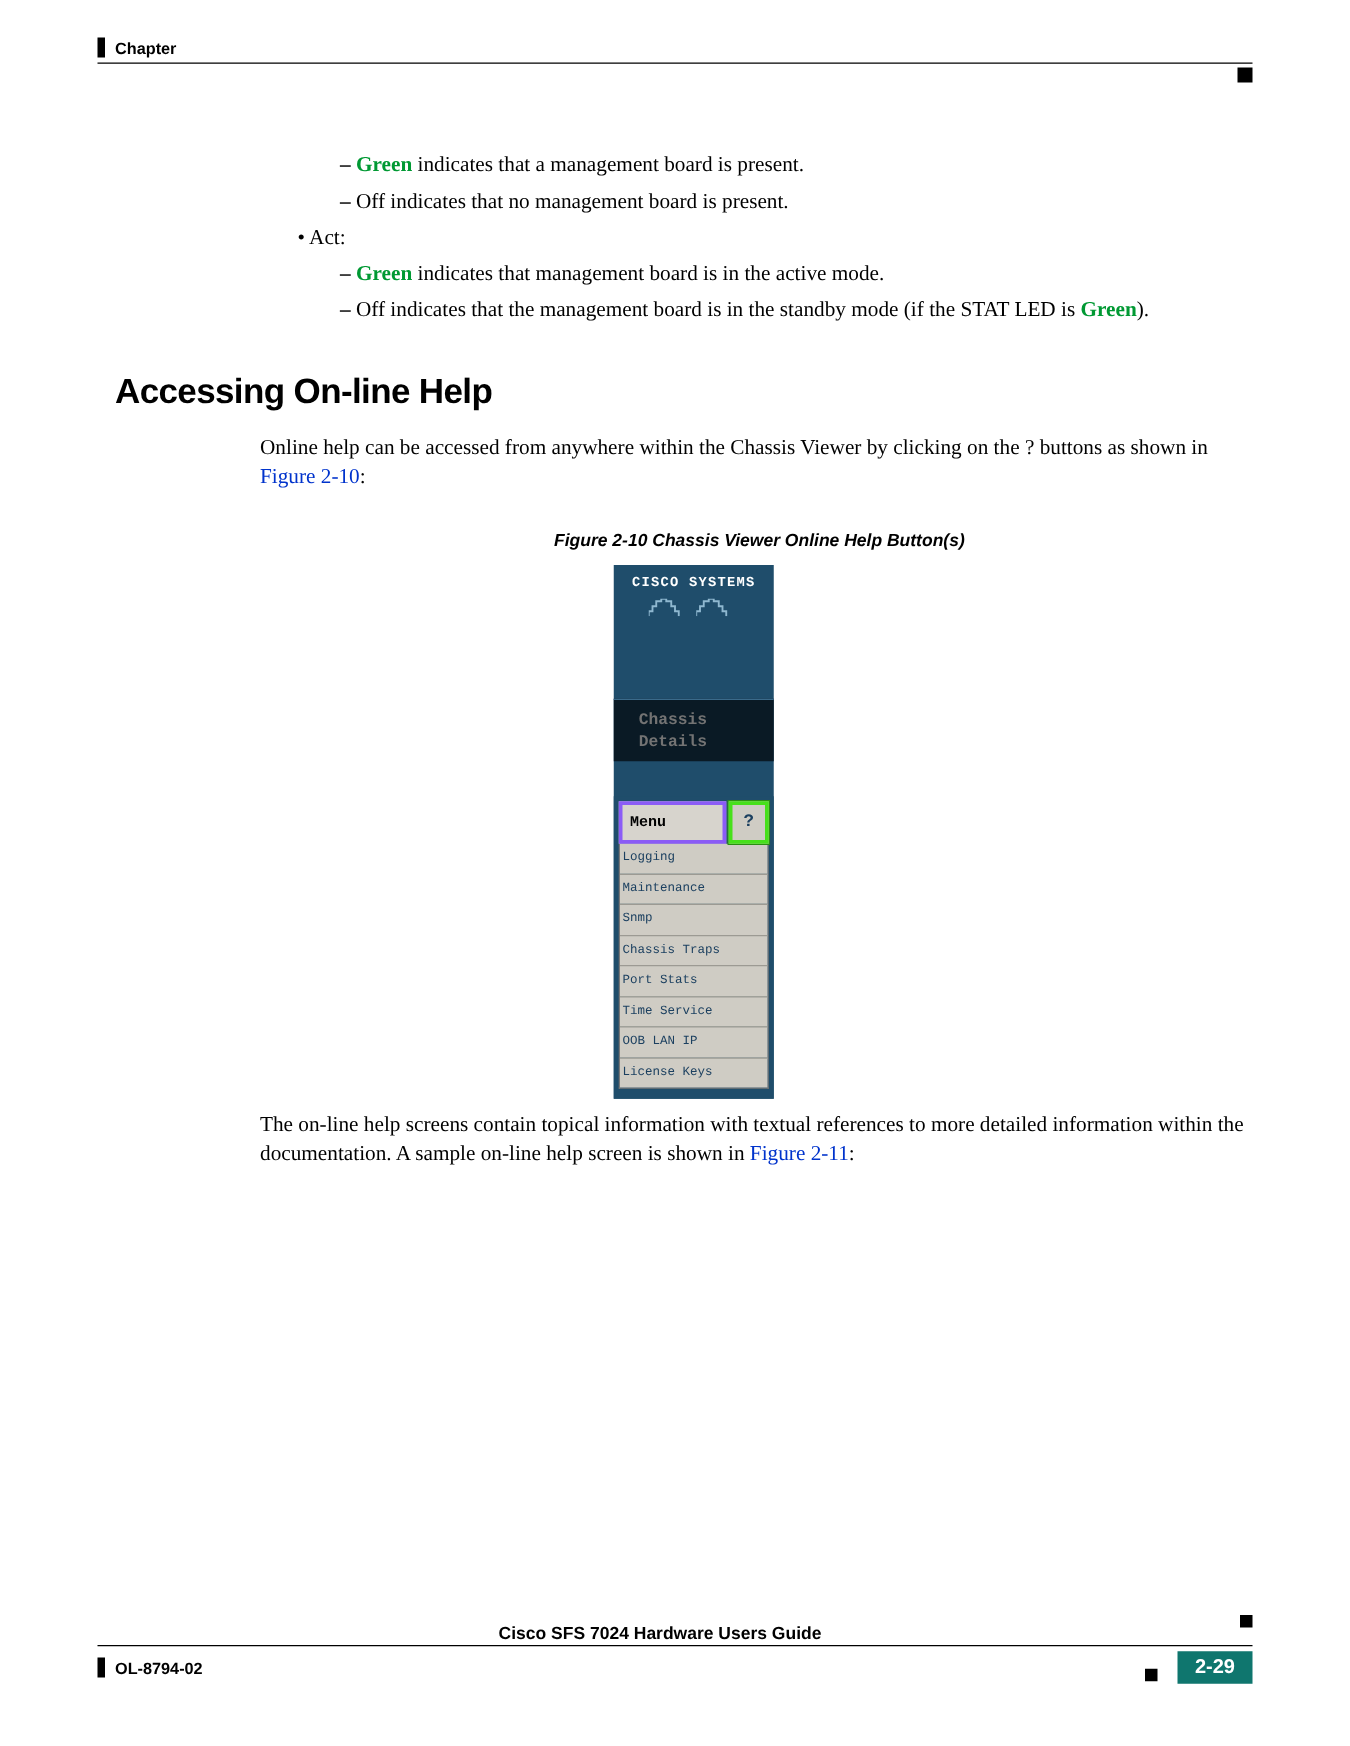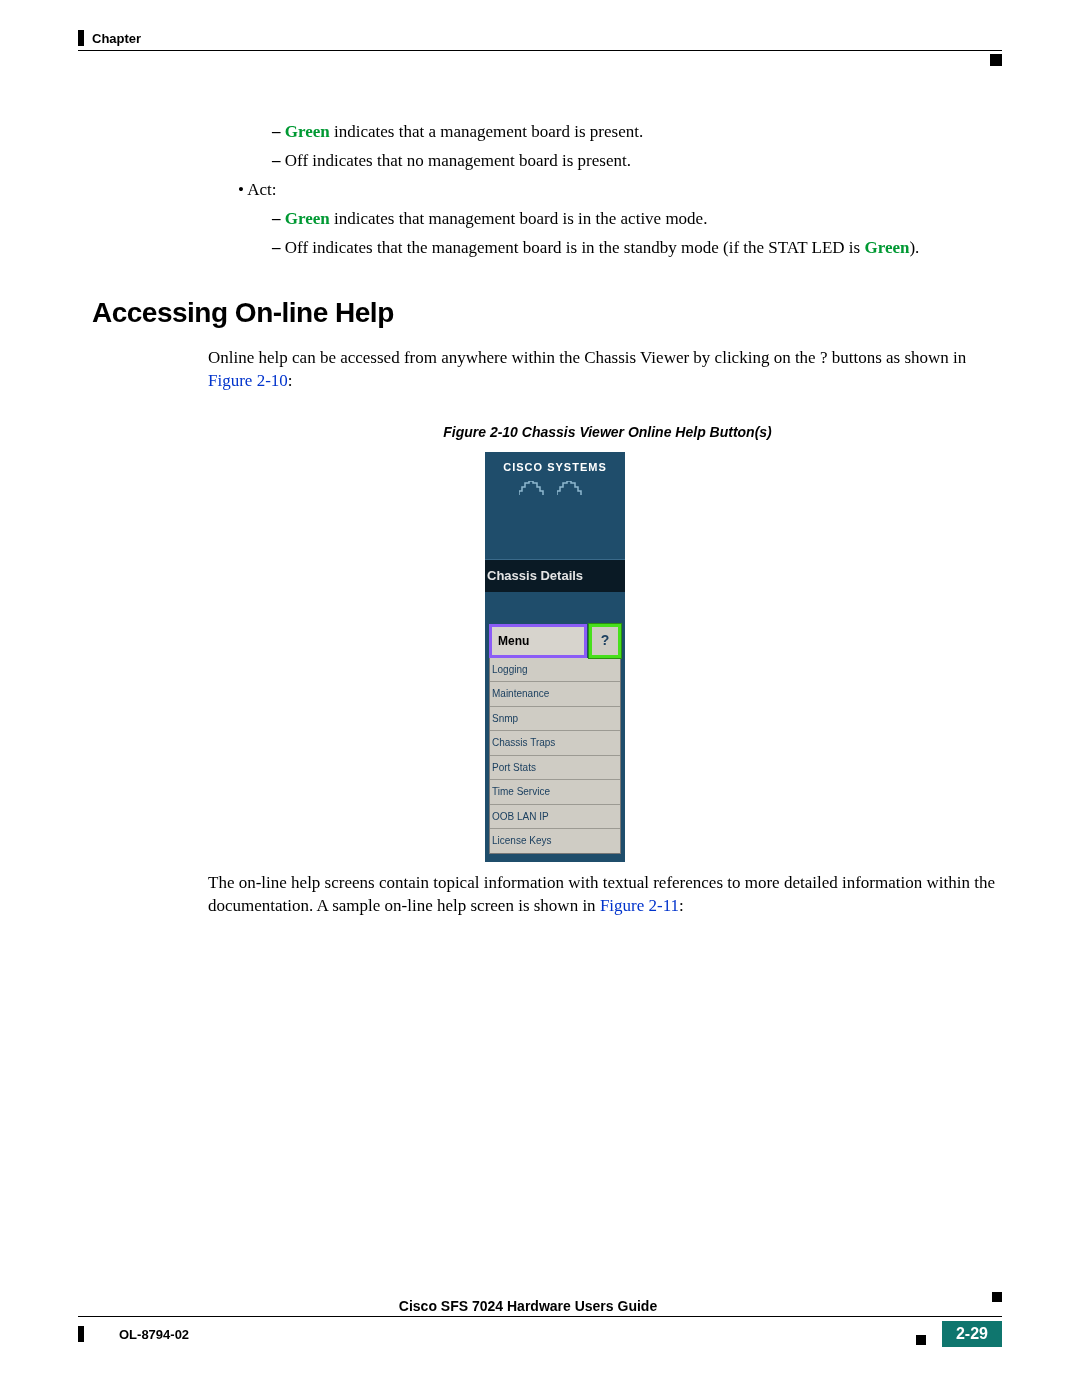--- a/index.html
+++ b/index.html
@@ -110,24 +110,24 @@
     text-align: center;
   }
 
   .screenshot-wrap {
     display: flex;
     justify-content: center;
     margin-left: -100px;
     margin-bottom: 10px;
   }
   .screenshot {
-    width: 140px;
+    width: 128px;
     background: #1f4d6b;
     position: relative;
-    font-family: Liberation Sans, sans-serif;
+    font-family: Liberation Mono, monospace;
   }
   .cisco-top {
     color: #fff;
     font-size: 11px;
     font-weight: bold;
     text-align: center;
     letter-spacing: 1px;
     padding-top: 8px;
   }
   .cisco-bridge {
@@ -138,24 +138,24 @@
   }
   .bridge {
     width: 34px;
     height: 14px;
     position: relative;
   }
   .bridge svg { width: 100%; height: 100%; }
 
   .chassis-bar {
     background: #0a1a25;
-    color: #e5e5e5;
+    color: #737373;
     font-size: 13px;
     font-weight: bold;
-    padding: 7px 2px;
+    padding: 7px 20px;
     border-top: 1px solid #3a6a8a;
   }
   .menu-area {
     background: #1f4d6b;
     padding: 4px 4px 8px 4px;
   }
   .menu-head-row {
     display: flex;
     align-items: stretch;
     position: relative;
@@ -234,21 +234,20 @@
     justify-content: space-between;
     margin-top:4px;
     position:relative;
   }
   .footer-ol {
     font-family: Arial, Helvetica, sans-serif;
     font-weight: bold;
     font-size: 13px;
     display:flex;
     align-items:center;
-    gap:27px;
   }
   .footer-ol .vbar {
     width:6px; height:16px; background:#000; margin-right:8px;
   }
   .page-num-box {
     background:#0f766e;
     color:#fff;
     font-family: Arial, Helvetica, sans-serif;
     font-weight:bold;
     font-size:16px;

